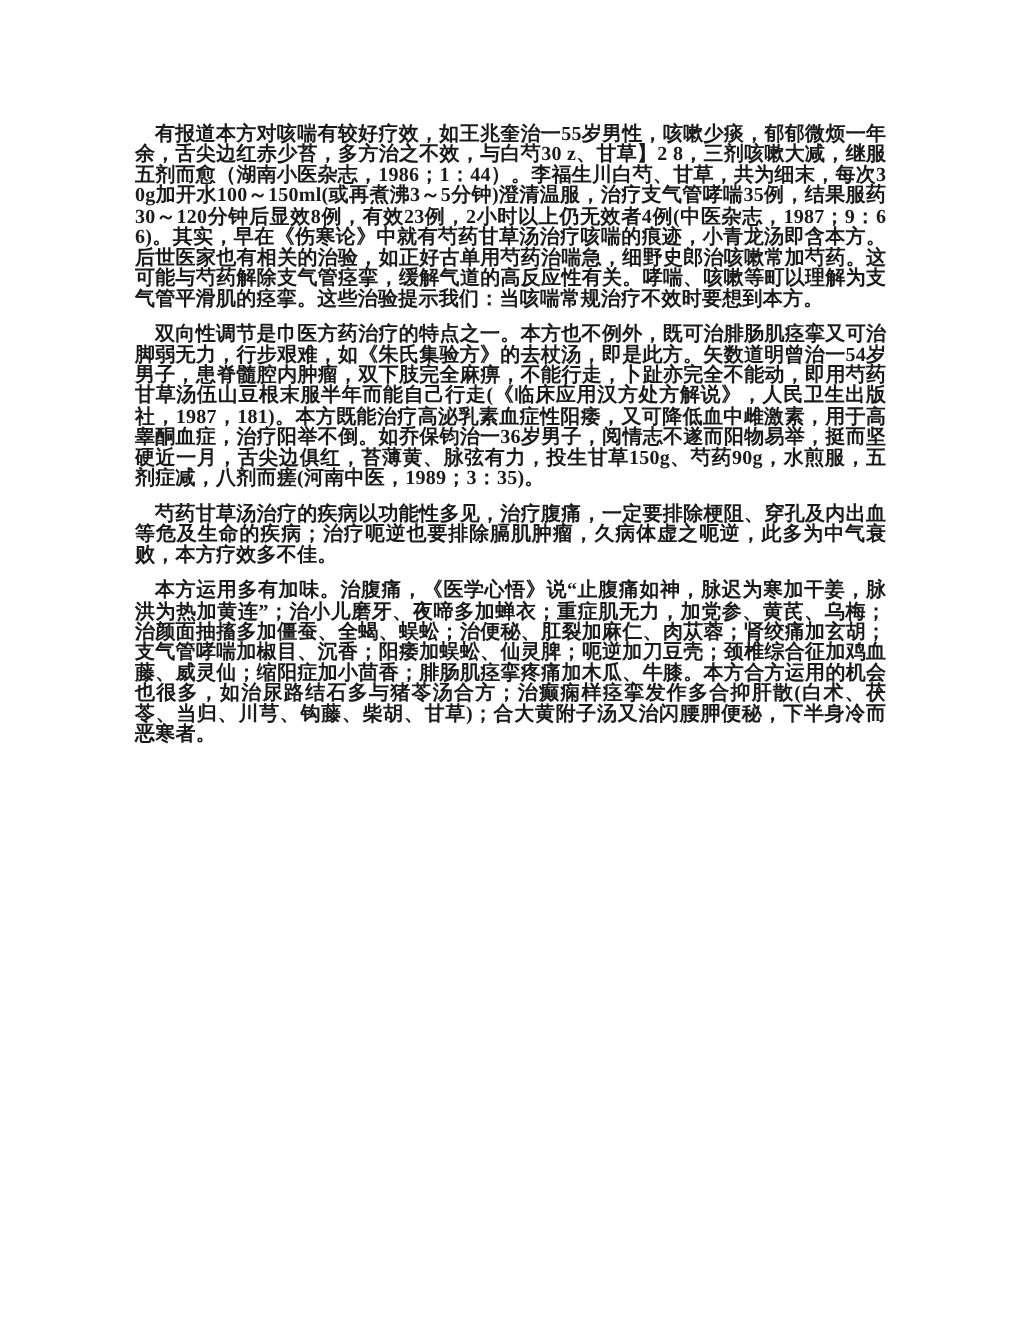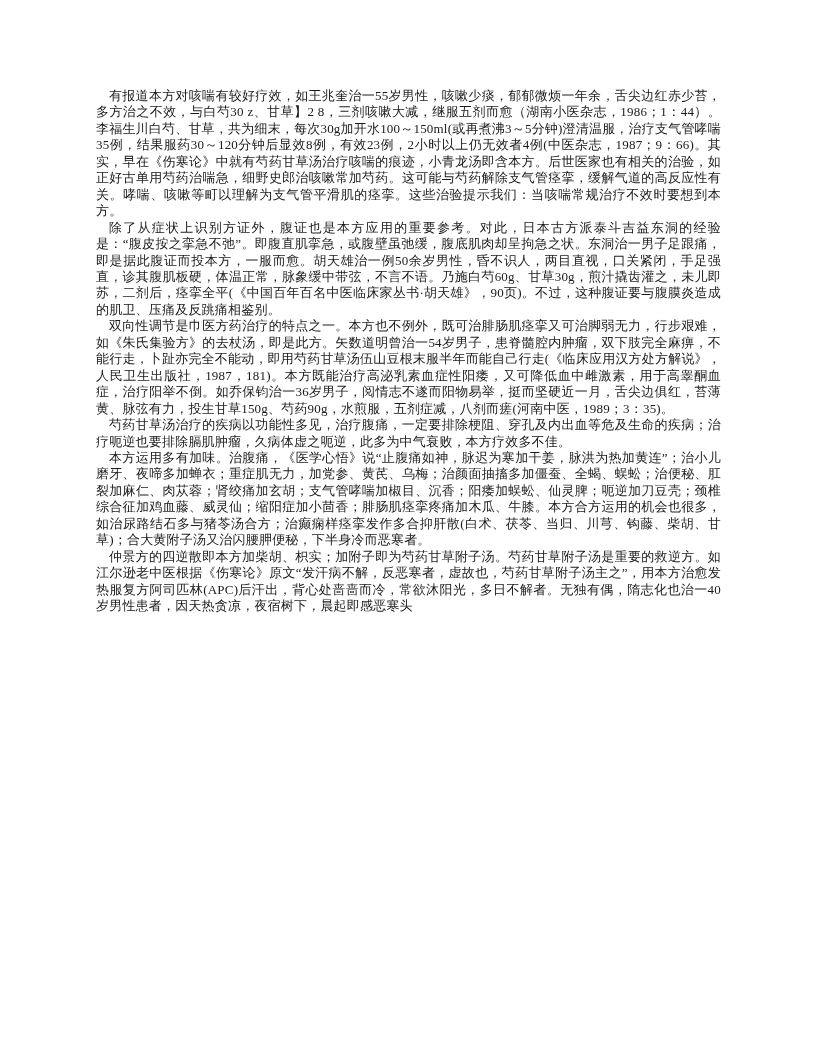--- a/index.html
+++ b/index.html
@@ -15,33 +15,32 @@
     color: #1a1a1a;
     overflow: hidden;
   }
   .page {
     position: absolute;
     left: 96px;
     top: 88px;
     width: 625px;
   }
   .page p {
-    margin: 0;
+    margin: 12px;
     padding: 0;
-    font-size: 13px;
+    font-size: 16px;
     line-height: 16.45px;
     text-align: justify;
     text-indent: 1em;
     letter-spacing: 0.2px;
     word-break: break-all;
+    font-weight: bold;
   }
 </style>
 </head>
 <body>
 
 <div class="page">
   <p>有报道本方对咳喘有较好疗效，如王兆奎治一55岁男性，咳嗽少痰，郁郁微烦一年余，舌尖边红赤少苔，多方治之不效，与白芍30 z、甘草】2 8，三剂咳嗽大减，继服五剂而愈（湖南小医杂志，1986；1：44）。李福生川白芍、甘草，共为细末，每次30g加开水100～150ml(或再煮沸3～5分钟)澄清温服，治疗支气管哮喘35例，结果服药30～120分钟后显效8例，有效23例，2小时以上仍无效者4例(中医杂志，1987；9：66)。其实，早在《伤寒论》中就有芍药甘草汤治疗咳喘的痕迹，小青龙汤即含本方。后世医家也有相关的治验，如正好古单用芍药治喘急，细野史郎治咳嗽常加芍药。这可能与芍药解除支气管痉挛，缓解气道的高反应性有关。哮喘、咳嗽等町以理解为支气管平滑肌的痉挛。这些治验提示我们：当咳喘常规治疗不效时要想到本方。</p>
-  <p>除了从症状上识别方证外，腹证也是本方应用的重要参考。对此，日本古方派泰斗吉益东洞的经验是：“腹皮按之挛急不弛”。即腹直肌挛急，或腹壁虽弛缓，腹底肌肉却呈拘急之状。东洞治一男子足跟痛，即是据此腹证而投本方，一服而愈。胡天雄治一例50余岁男性，昏不识人，两目直视，口关紧闭，手足强直，诊其腹肌板硬，体温正常，脉象缓中带弦，不言不语。乃施白芍60g、甘草30g，煎汁撬齿灌之，未儿即苏，二剂后，痉挛全平(《中国百年百名中医临床家丛书·胡天雄》，90页)。不过，这种腹证要与腹膜炎造成的肌卫、压痛及反跳痛相鉴别。</p>
   <p>双向性调节是巾医方药治疗的特点之一。本方也不例外，既可治腓肠肌痉挛又可治脚弱无力，行步艰难，如《朱氏集验方》的去杖汤，即是此方。矢数道明曾治一54岁男子，患脊髓腔内肿瘤，双下肢完全麻痹，不能行走，卜趾亦完全不能动，即用芍药甘草汤伍山豆根末服半年而能自己行走(《临床应用汉方处方解说》，人民卫生出版社，1987，181)。本方既能治疗高泌乳素血症性阳痿，又可降低血中雌激素，用于高睾酮血症，治疗阳举不倒。如乔保钧治一36岁男子，阅情志不遂而阳物易举，挺而坚硬近一月，舌尖边俱红，苔薄黄、脉弦有力，投生甘草150g、芍药90g，水煎服，五剂症减，八剂而瘥(河南中医，1989；3：35)。</p>
   <p>芍药甘草汤治疗的疾病以功能性多见，治疗腹痛，一定要排除梗阻、穿孔及内出血等危及生命的疾病；治疗呃逆也要排除膈肌肿瘤，久病体虚之呃逆，此多为中气衰败，本方疗效多不佳。</p>
   <p>本方运用多有加味。治腹痛，《医学心悟》说“止腹痛如神，脉迟为寒加干姜，脉洪为热加黄连”；治小儿磨牙、夜啼多加蝉衣；重症肌无力，加党参、黄芪、乌梅；治颜面抽搐多加僵蚕、全蝎、蜈蚣；治便秘、肛裂加麻仁、肉苁蓉；肾绞痛加玄胡；支气管哮喘加椒目、沉香；阳痿加蜈蚣、仙灵脾；呃逆加刀豆壳；颈椎综合征加鸡血藤、威灵仙；缩阳症加小茴香；腓肠肌痉挛疼痛加木瓜、牛膝。本方合方运用的机会也很多，如治尿路结石多与猪苓汤合方；治癫痫样痉挛发作多合抑肝散(白术、茯苓、当归、川芎、钩藤、柴胡、甘草)；合大黄附子汤又治闪腰胛便秘，下半身冷而恶寒者。</p>
-  <p>仲景方的四逆散即本方加柴胡、枳实；加附子即为芍药甘草附子汤。芍药甘草附子汤是重要的救逆方。如江尔逊老中医根据《伤寒论》原文“发汗病不解，反恶寒者，虚故也，芍药甘草附子汤主之”，用本方治愈发热服复方阿司匹林(APC)后汗出，背心处啬啬而冷，常欲沐阳光，多日不解者。无独有偶，隋志化也治一40岁男性患者，因天热贪凉，夜宿树下，晨起即感恶寒头</p>
 </div>
 
 </body></html>

